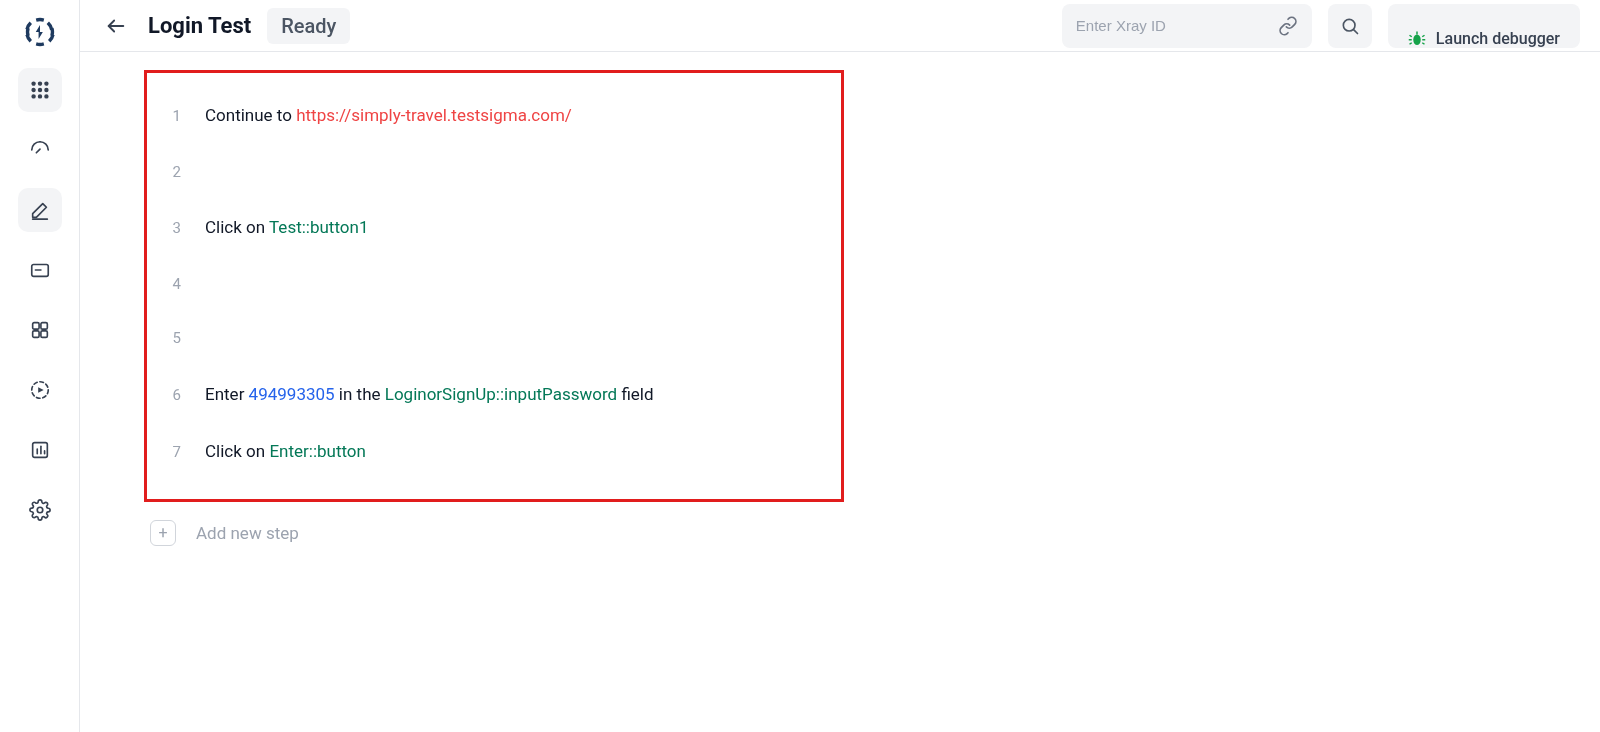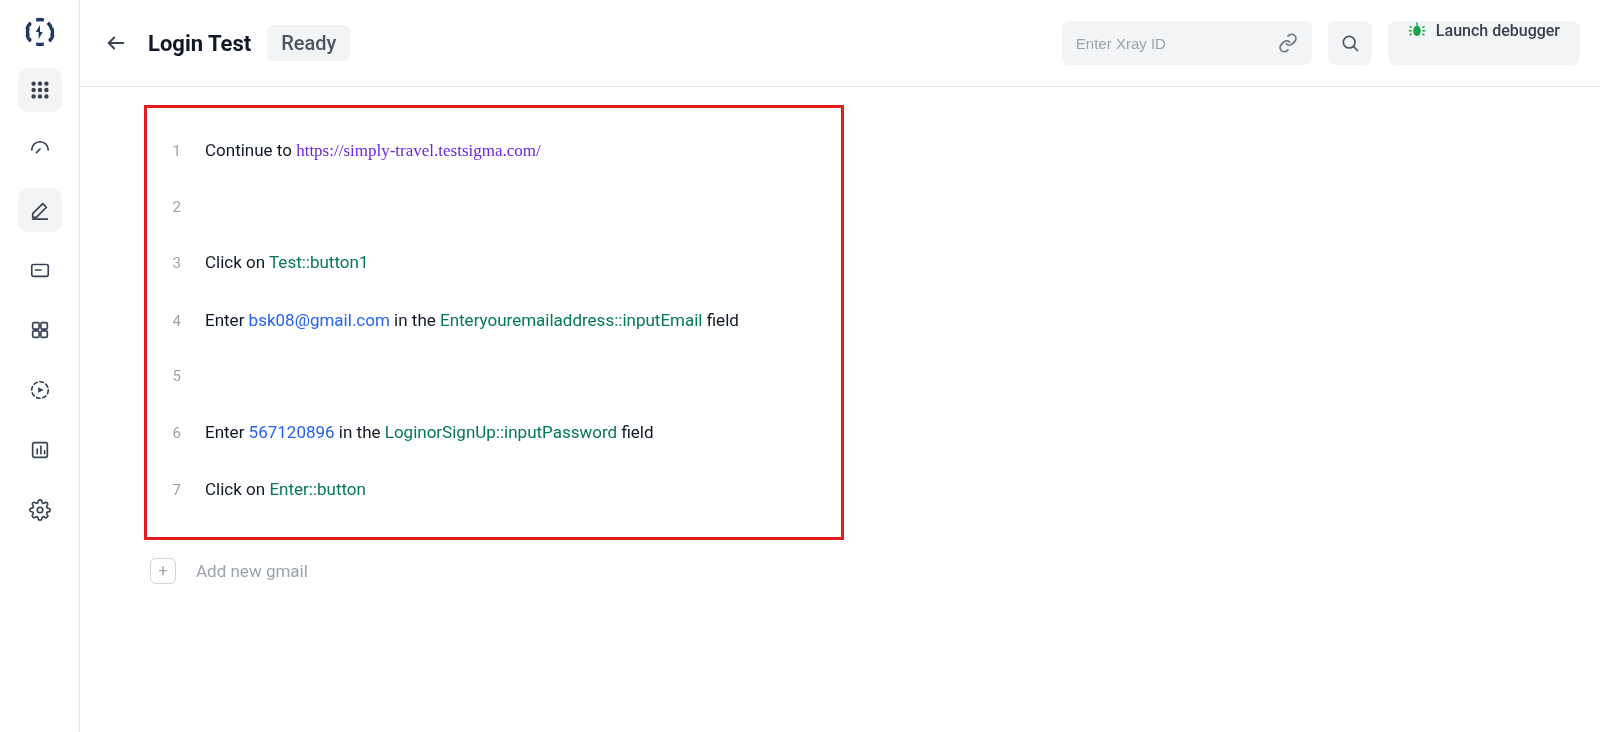--- a/index.html
+++ b/index.html
@@ -29,21 +29,21 @@
     color:#374151;
     cursor:pointer;
   }
   .side-icon.active { background:#f3f4f6; }
   .side-icon svg { width:22px;height:22px;stroke:#374151;stroke-width:1.8;fill:none;stroke-linecap:round;stroke-linejoin:round;}
   .logo svg { width:34px;height:34px; }
 
   
   .main { flex:1; display:flex; flex-direction:column; min-width:0;}
   .topbar {
-    height:87px;
+    height:52px;
     border-bottom:1px solid #e5e7eb;
     display:flex;
     align-items:center;
     padding: 0 20px;
     gap:16px;
   }
   .back-btn {
     width:32px;height:32px;display:flex;align-items:center;justify-content:center;
     cursor:pointer;color:#374151;
   }
@@ -70,21 +70,21 @@
   .xray-input::placeholder{color:#9ca3af;}
   .link-icon{color:#6b7280;display:flex;}
   .link-icon svg{width:20px;height:20px;stroke:#6b7280;stroke-width:2;fill:none;stroke-linecap:round;stroke-linejoin:round;}
   .square-btn{
     width:44px;height:44px;background:#f3f4f6;border-radius:8px;
     display:flex;align-items:center;justify-content:center;cursor:pointer;
   }
   .square-btn svg{width:20px;height:20px;stroke:#4b5563;stroke-width:2;fill:none;stroke-linecap:round;stroke-linejoin:round;}
   .launch-btn{
     height:44px;background:#f3f4f6;border-radius:8px;
-    display:flex;align-items:flex-start;padding:0 20px;gap:10px;
+    display:flex;align-items:flex-end;padding:0 20px;gap:10px;
     cursor:pointer;font-size:16px;font-weight:500;color:#374151;
   }
   .bug-icon{color:#16a34a;display:flex;}
   .bug-icon svg{width:18px;height:18px;fill:#16a34a;}
 
   
   .content{ padding: 18px 24px 24px 64px; }
   .steps-box{
     border:3px solid #e11d1d;
     width:700px;
@@ -93,21 +93,21 @@
   .step-row{
     display:flex;align-items:baseline;gap:24px;
     padding:16px 0;
     font-size:17px;
     line-height:1.5;
   }
   .step-num{
     width:14px;text-align:right;color:#9ca3af;font-size:15px;flex-shrink:0;
   }
   .step-text{color:#111827;}
-  .tok-url{color:#6d28d9;font-family:Liberation Serif, serif;}
+  .tok-url{color:#ef4444;}
   .tok-elem{color:#047857;}
   .tok-val{color:#2563eb;}
   .add-step-row{
     display:flex;align-items:center;gap:20px;
     padding:18px 6px 0 6px;
     color:#9ca3af;font-size:17px;
     cursor:pointer;
     width:700px;
   }
   .plus-btn{
@@ -238,32 +238,31 @@
         </div>
         <div class="step-row">
           <div class="step-num">2</div>
         </div>
         <div class="step-row">
           <div class="step-num">3</div>
           <div class="step-text"><span>Click on </span><span class="tok-elem">Test::button1</span></div>
         </div>
         <div class="step-row">
           <div class="step-num">4</div>
-          <div class="step-text"><span>Enter </span><span class="tok-val">bsk08@gmail.com</span><span> in the </span><span class="tok-elem">Enteryouremailaddress::inputEmail</span><span> field</span></div>
         </div>
         <div class="step-row">
           <div class="step-num">5</div>
         </div>
         <div class="step-row">
           <div class="step-num">6</div>
-          <div class="step-text"><span>Enter </span><span class="tok-val">567120896</span><span> in the </span><span class="tok-elem">LoginorSignUp::inputPassword</span><span> field</span></div>
+          <div class="step-text"><span>Enter </span><span class="tok-val">494993305</span><span> in the </span><span class="tok-elem">LoginorSignUp::inputPassword</span><span> field</span></div>
         </div>
         <div class="step-row">
           <div class="step-num">7</div>
           <div class="step-text"><span>Click on </span><span class="tok-elem">Enter::button</span></div>
         </div>
       </div>
     <div class="add-step-row">
       <span class="plus-btn">+</span>
-      <span>Add new gmail</span>
+      <span>Add new step</span>
     </div>
   </div>
 </div>
 
 </body></html>

